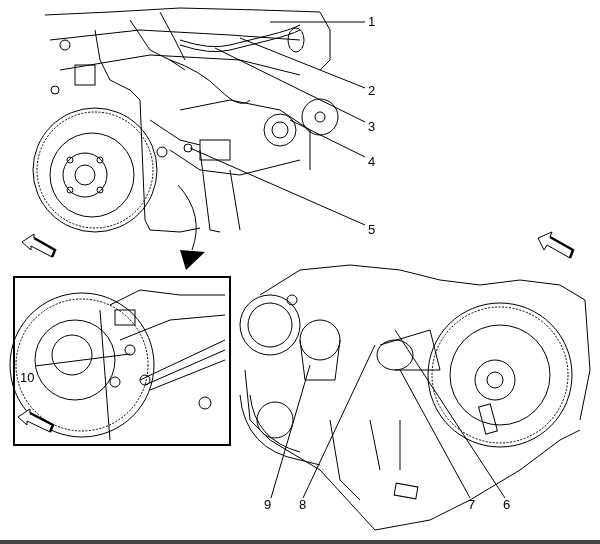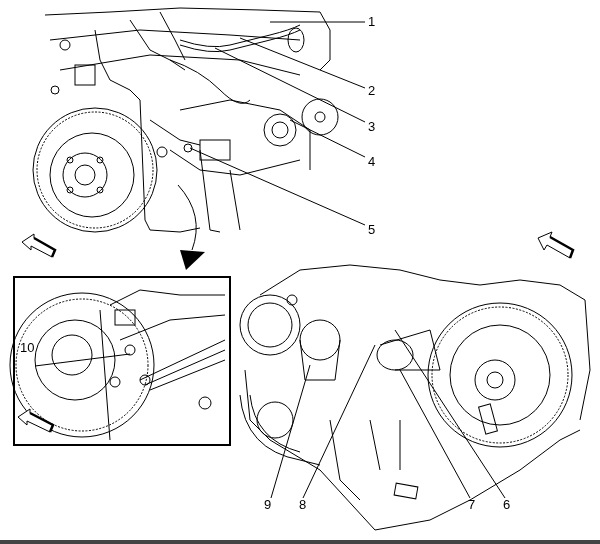--- a/index.html
+++ b/index.html
@@ -144,16 +144,16 @@
 
 <span class="lbl" style="left:368px;top:15px;">1</span>
 <span class="lbl" style="left:368px;top:84px;">2</span>
 <span class="lbl" style="left:368px;top:120px;">3</span>
 <span class="lbl" style="left:368px;top:155px;">4</span>
 <span class="lbl" style="left:368px;top:223px;">5</span>
 <span class="lbl" style="left:503px;top:498px;">6</span>
 <span class="lbl" style="left:468px;top:498px;">7</span>
 <span class="lbl" style="left:299px;top:498px;">8</span>
 <span class="lbl" style="left:264px;top:498px;">9</span>
-<span class="lbl" style="left:20px;top:341px;">10</span>
+<span class="lbl" style="left:20px;top:371px;">10</span>
 
 <div class="bottom-bar"></div>
 </div>
 
 </body></html>

